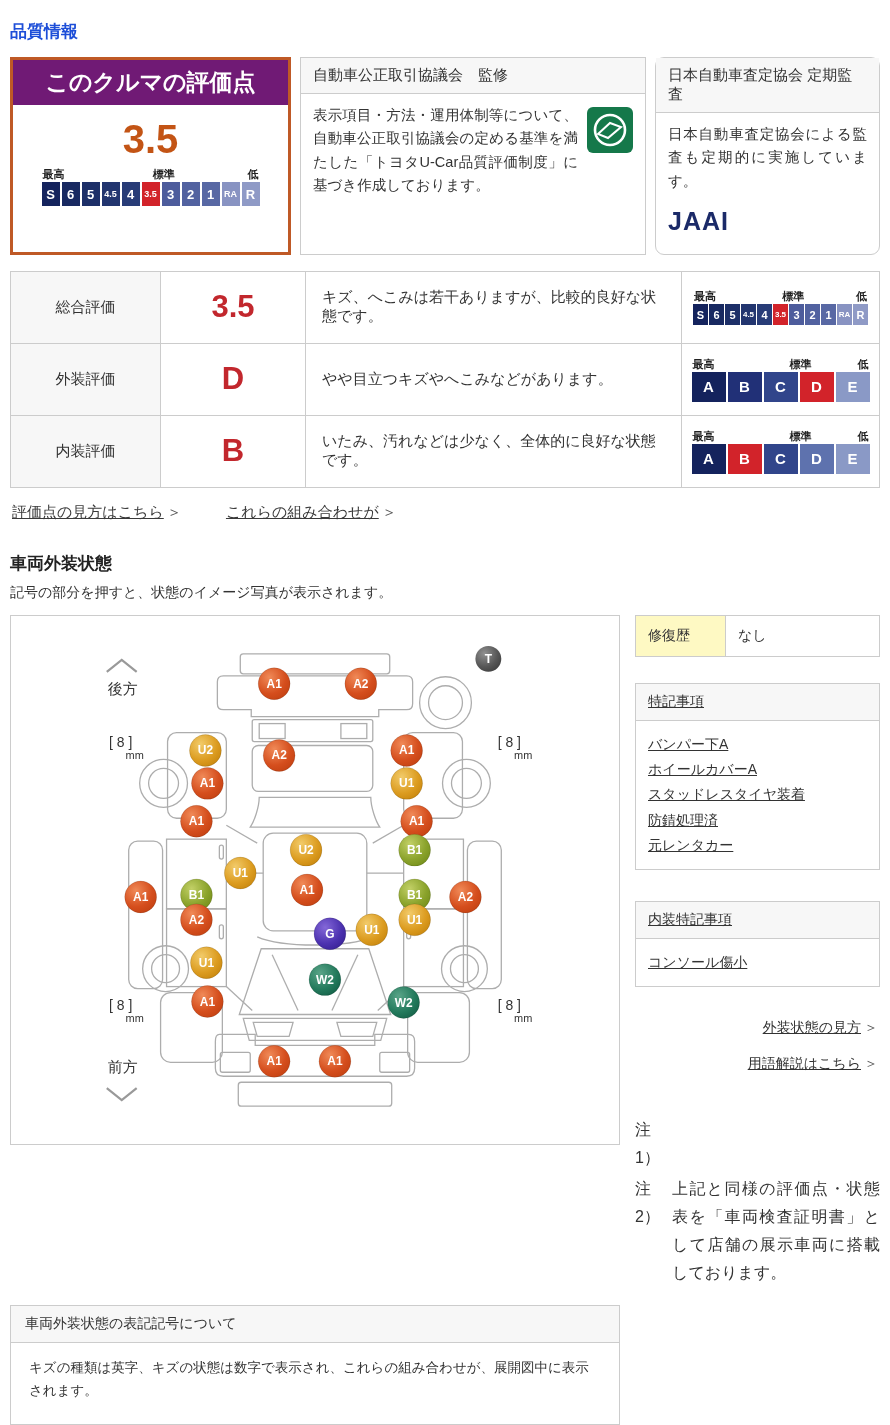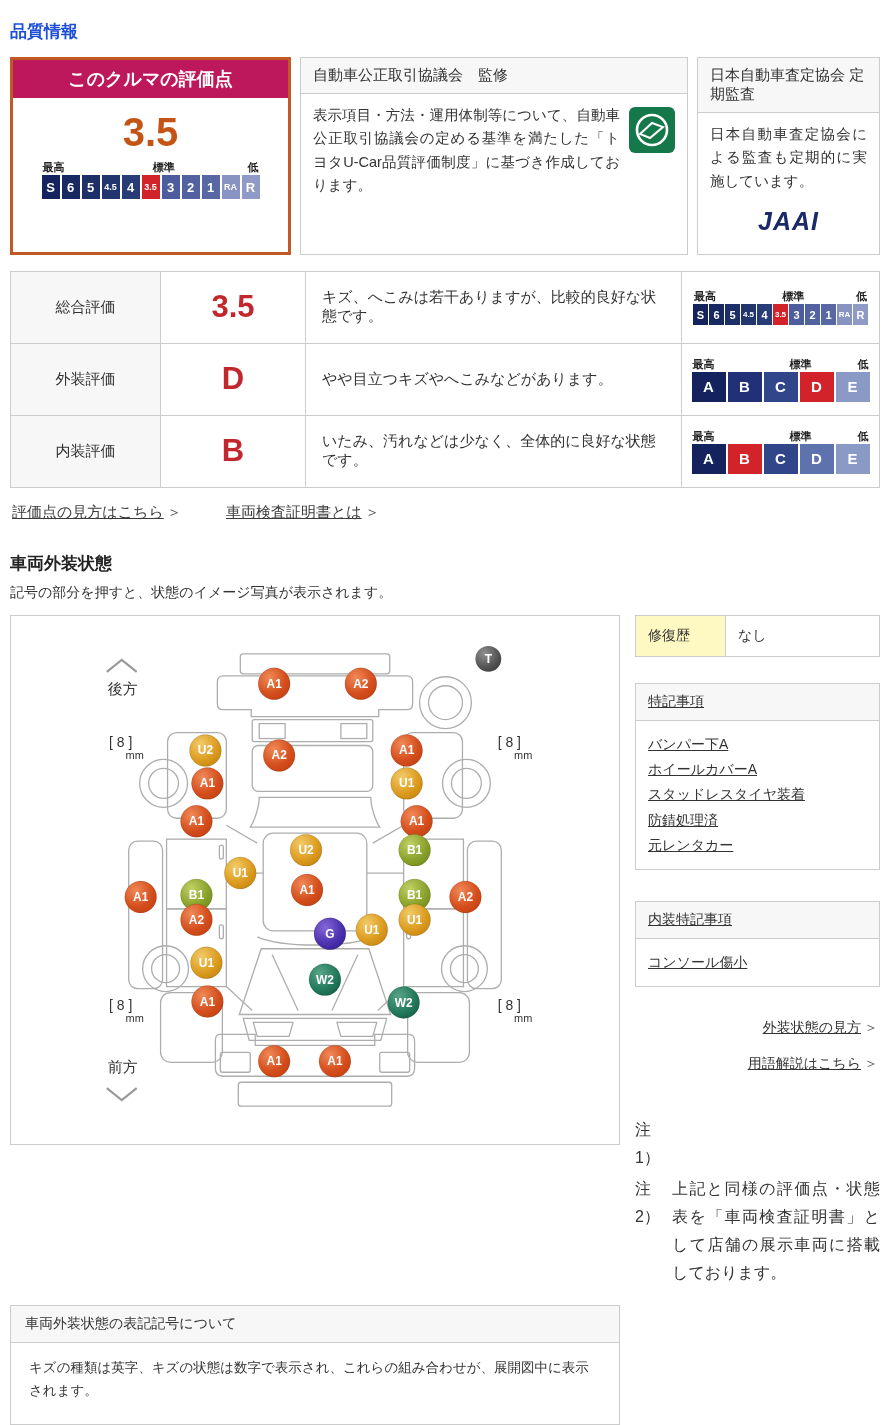--- a/index.html
+++ b/index.html
@@ -8,32 +8,32 @@
 .wrap { padding:12px 10px 20px; }
 
 
 .page-title { font-size:17px; font-weight:bold; color:#1d4ed8; margin:8px 0 14px; }
 .section-title { font-size:17px; font-weight:bold; color:#222; margin:0 0 9px; }
 .section-desc { font-size:14px; margin:0 0 13px; }
 
 
 .top-row { display:flex; gap:9px; align-items:stretch; }
 .rating-box { width:281px; border:3px solid #bf5926; background:#fff; flex:none; }
-.rating-box .rhd { background:#be185d; color:#fff; text-align:center; font-size:18px;
+.rating-box .rhd { background:#701a75; color:#fff; text-align:center; font-size:23px;
   font-weight:bold; padding:7px 0; }
 .rating-box .rbd { padding:9px 0 13px; text-align:center; }
 .score-big { font-size:40px; line-height:1.05; font-weight:bold; color:#c35415; margin:4px 0 7px; }
 
 .info-box { border:1px solid #ccc; background:#fff; }
 .kousei-box { flex:1; }
-.jaai-box { width:183px; flex:none; }
+.jaai-box { width:225px; flex:none;border-radius:9px; }
 .info-box .ihd { background:#f7f7f7; border-bottom:1px solid #ccc; padding:8px 12px; font-size:15px; }
 .info-box .ibd { padding:10px 12px 12px; font-size:14.5px; line-height:1.62; text-align:justify; }
 .ft-logo { float:right; margin:3px 0 4px 9px; }
-.jaai-logo { text-align:center; font-size:25px; font-weight:bold; font-style:italic;
+.jaai-logo { text-align:left; font-size:25px; font-weight:bold; 
   color:#1b2a68; letter-spacing:1px; margin-top:8px; }
 
 
 .scale { display:inline-block; text-align:left; vertical-align:middle; }
 .scale .lbls { position:relative; height:15px; font-size:11px; font-weight:bold; color:#222; }
 .scale .lbls span { position:absolute; top:0; white-space:nowrap; }
 .lbl-best { left:1px; }
 .scale[data-scale-type="s"] .lbl-std { left:51%; }
 .scale[data-scale-type="abcde"] .lbl-std { left:55%; }
 .lbl-low { right:1px; }
@@ -202,21 +202,21 @@
                 <div class="cell" style="background: rgb(49, 69, 139);">C</div>
                 <div class="cell" style="background: rgb(94, 114, 174);">D</div>
                 <div class="cell" style="background: rgb(138, 153, 198);">E</div>
               </div></div></td>
         </tr>
       </tbody>
   </table>
 
   <div class="links-row">
     <span class="lnk"><span class="lt">評価点の見方はこちら</span><span class="lc">＞</span></span>
-    <span class="lnk"><span class="lt">車両検査証明書とは</span><span class="lc">＞</span></span>
+    <span class="lnk"><span class="lt">これらの組み合わせが</span><span class="lc">＞</span></span>
   </div>
 
   <div class="section-title">車両外装状態</div>
   <div class="section-desc">記号の部分を押すと、状態のイメージ写真が表示されます。</div>
 
   <div class="main-flex">
 
     <div class="diagram-panel">
       <svg id="car-svg" width="608" height="528" viewBox="0 0 610 530">
         <defs>

